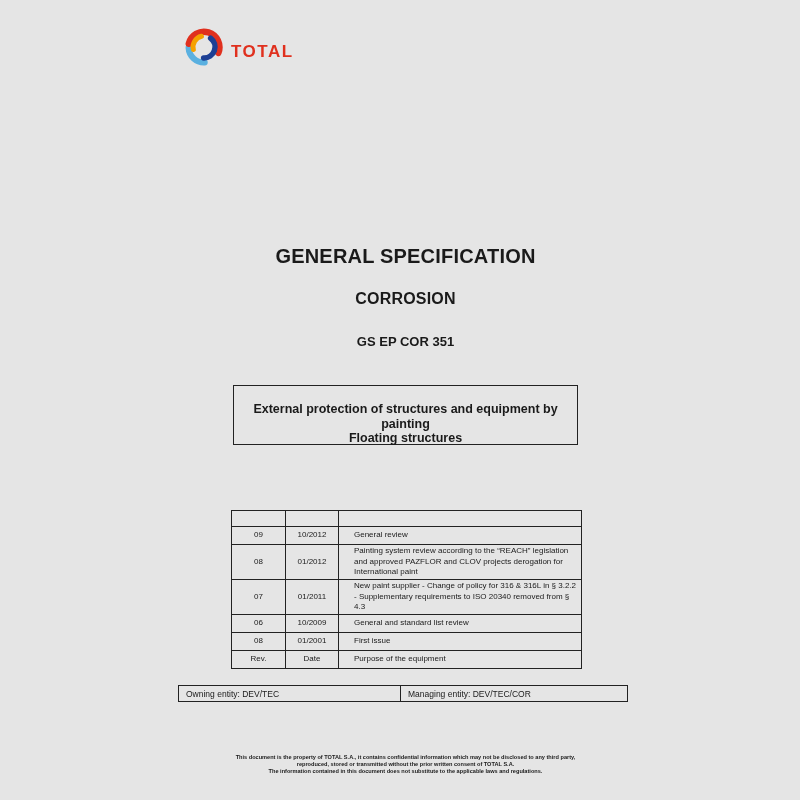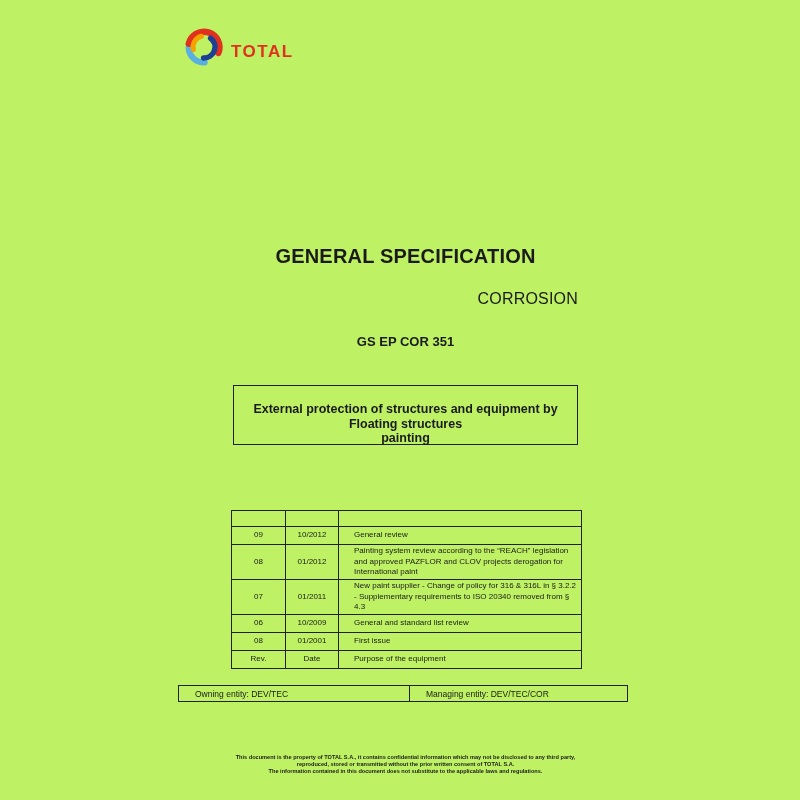--- a/index.html
+++ b/index.html
@@ -1,30 +1,30 @@
 <!DOCTYPE html>
 <html><head>
 <meta charset="utf-8">
 <style>
   html,body{margin:0;padding:0;background:#ffffff;}
   .page{
-    position:relative;width:800px;height:800px;background:#bef264;
+    position:relative;width:800px;height:800px;background:#e5e5e5;
     font-family:"Liberation Sans","DejaVu Sans",sans-serif;color:#1a1a1a;overflow:hidden;
   }
   
   .logo{position:absolute;left:184px;top:26px;display:flex;align-items:center;}
   .logo svg{display:block;}
   .wordmark{
     margin-left:7px;margin-top:10px;
     font-size:17px;font-weight:bold;letter-spacing:1.5px;color:#e0301e;
   }
   
   .title-zone{position:absolute;left:233px;width:345px;text-align:center;}
   .t-main{top:245px;font-size:20px;font-weight:bold;letter-spacing:0.2px;}
-  .t-main2{top:290px;font-size:16px;font-weight:normal;letter-spacing:0.2px;text-align:right;}
+  .t-main2{top:290px;font-size:16px;font-weight:bold;letter-spacing:0.2px;}
   .t-code{top:334px;font-size:13px;font-weight:bold;}
   
   .subject-box{
     position:absolute;left:233px;top:385px;width:345px;height:60px;
     border:1.5px solid #222;box-sizing:border-box;
     text-align:center;font-size:12.5px;font-weight:bold;line-height:14.5px;
     padding-top:16px;
   }
   
   table.rev{
@@ -40,21 +40,21 @@
   table.rev col.c-purpose{width:243px;}
   table.rev td.c{text-align:center;}
   table.rev td.p{text-align:left;padding-left:15px;padding-right:3px;}
   tr.r-h16{height:16px;} tr.r-h18{height:18px;} tr.r-h35{height:35px;}
   
   .entity-bar{
     position:absolute;left:178px;top:685px;width:450px;height:17px;
     border:1px solid #222;box-sizing:border-box;display:flex;
     font-size:8.5px;
   }
-  .entity-cell{display:flex;align-items:center;padding-left:7px;box-sizing:border-box;margin-left:9px;}
+  .entity-cell{display:flex;align-items:center;padding-left:7px;box-sizing:border-box;}
   .entity-owning{width:222px;border-right:1px solid #222;}
   .entity-managing{flex:1;}
   
   .legal-footer{
     position:absolute;left:11px;right:0;top:754px;text-align:center;
     font-size:5.6px;font-weight:bold;line-height:6.9px;color:#1a1a1a;
   }
 </style>
 </head>
 <body>
@@ -72,22 +72,22 @@
     </svg>
     <span class="wordmark">TOTAL</span>
   </div>
 
   <div class="title-zone t-main">GENERAL SPECIFICATION</div>
   <div class="title-zone t-main2">CORROSION</div>
   <div class="title-zone t-code">GS EP COR 351</div>
 
   <div class="subject-box">
     <div>External protection of structures and equipment by</div>
+    <div>painting</div>
     <div>Floating structures</div>
-    <div>painting</div>
   </div>
 
   <table class="rev">
     <colgroup>
         <col class="c-rev">
         <col class="c-date">
         <col class="c-purpose">
       </colgroup>
     <tbody>
       <tr class="r-h16">

